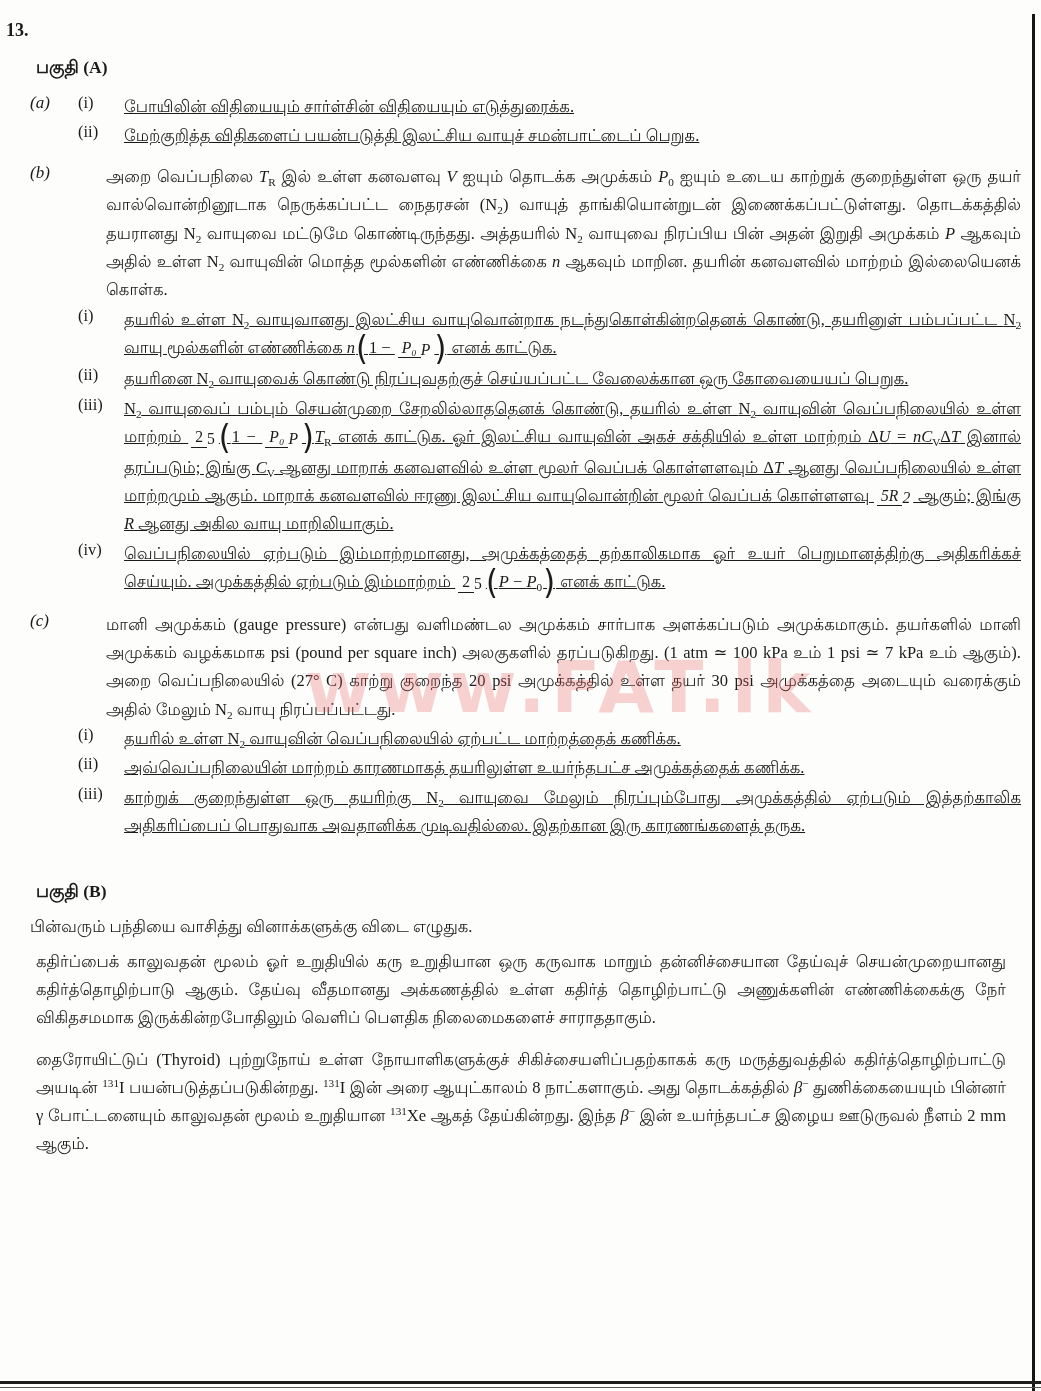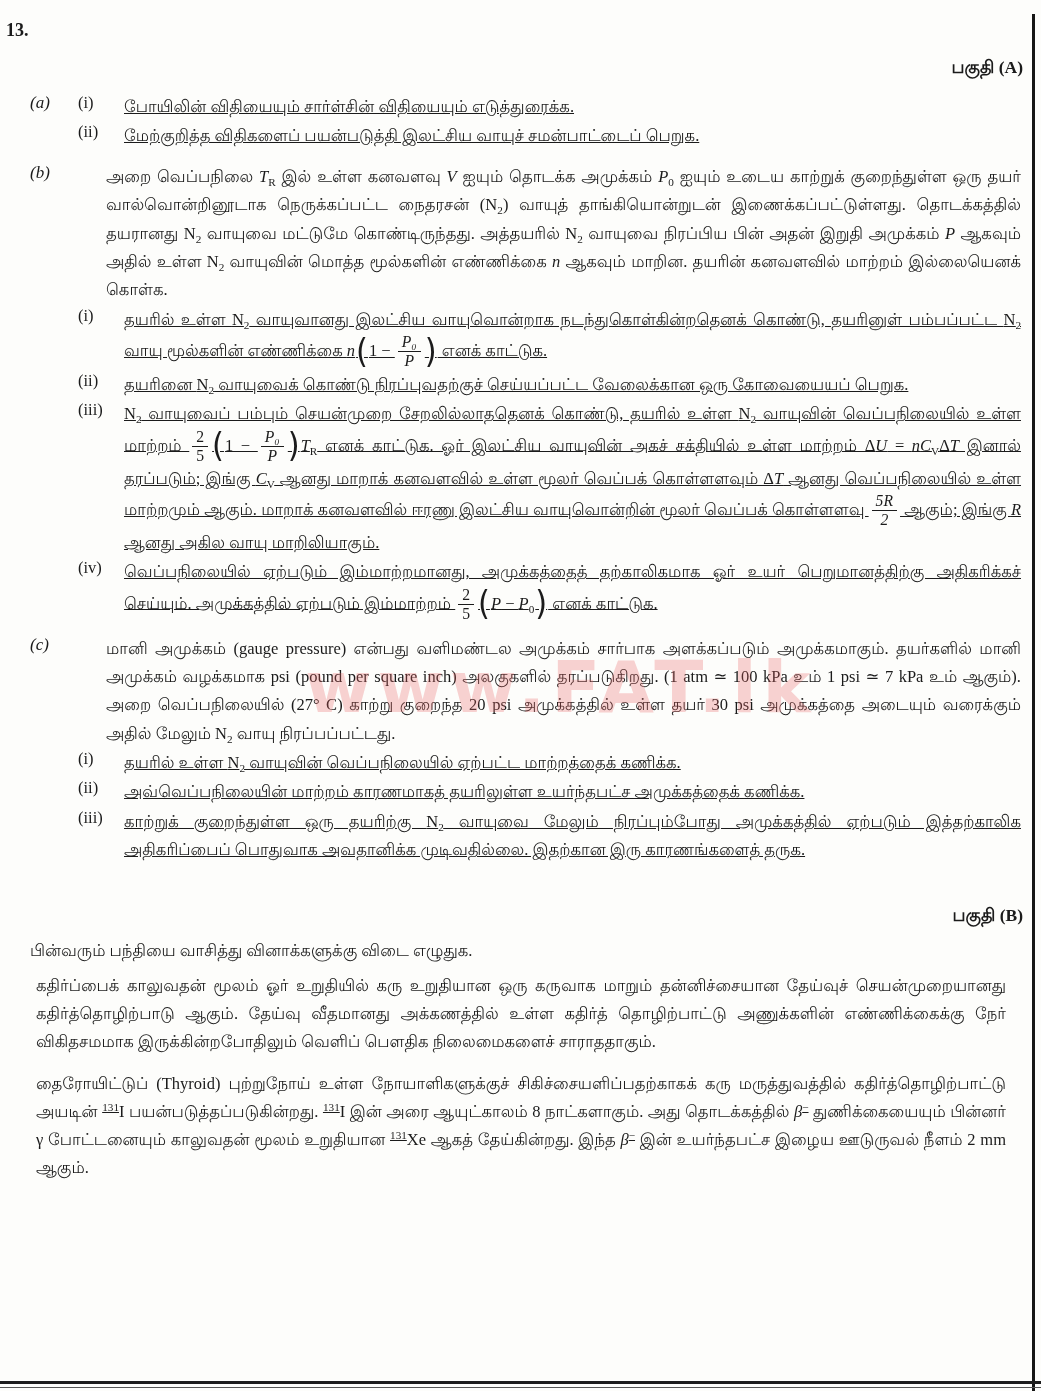--- a/index.html
+++ b/index.html
@@ -9,36 +9,36 @@
     margin:0 auto;
     background:#fdfdfb;
     overflow:hidden;
     font-family:"Liberation Serif","DejaVu Serif",serif;
     color:#1b1b1b;
     font-size:16.5px;
   }
   .content{position:relative;z-index:1;padding:20px 18px 0 6px;}
   .qline{display:flex;font-weight:bold;font-size:18px;margin-bottom:14px;}
   .qnum{width:34px;flex:none;}
-  .section-heading{font-weight:bold;font-size:17.5px;margin:16px 0 14px 30px;text-align:right;}
+  .section-heading{font-weight:bold;font-size:17.5px;margin:16px 0 14px 30px;}
   .item{display:flex;margin-top:12px;}
   .mainlbl{flex:none;width:44px;padding-left:24px;font-style:italic;font-size:17px;}
   .ibody{flex:1;min-width:0;padding-right:2px;}
   .txt{text-align:justify;line-height:1.72;margin-left:32px;}
   .sub{display:flex;margin-top:1px;}
   .sublbl{flex:none;width:46px;text-align:left;padding-left:4px;}
   .subtxt{flex:1;min-width:0;text-align:justify;line-height:1.72;text-decoration:underline;}
   .para{text-align:justify;line-height:1.7;margin:10px 13px 0 30px;padding-right:4px;}
   .intro{margin:14px 0 0 24px;}
   
   .vr{font-style:italic;font-family:"Liberation Serif","DejaVu Serif",serif;}
   .rm{font-style:normal;}
   .sb{font-size:0.68em;vertical-align:-0.35em;line-height:0;}
-  .sp{font-size:0.68em;vertical-align:0.55em;line-height:0;text-decoration:underline;}
-  .frac{display:inline-flex;flex-direction:column;align-items:center;vertical-align:middle;
+  .sp{font-size:0.68em;vertical-align:0.55em;line-height:0;}
+  .frac{display:inline-flex;flex-direction:row;align-items:flex-end;vertical-align:middle;
         line-height:1.05;margin:0 3px;font-size:0.95em;}
   .frac.it{font-style:italic;}
   .fn{border-bottom:1.4px solid #1b1b1b;padding:0 4px 1px;}
   .fd{padding-top:1px;}
   .bigp{font-size:2.05em;font-weight:400;vertical-align:middle;line-height:0.9;
         font-family:"DejaVu Sans","Liberation Sans",sans-serif;font-stretch:condensed;margin:0 1px;}
   
   .right-border{position:absolute;top:14px;bottom:0;left:1032px;width:3px;background:#161616;z-index:3;}
   .bottom-border{position:absolute;left:0;right:0;top:1381px;height:3px;background:#1d1d1d;z-index:3;}
   .bottom-border2{position:absolute;left:0;right:0;top:1387px;height:1px;background:#555;z-index:3;}

